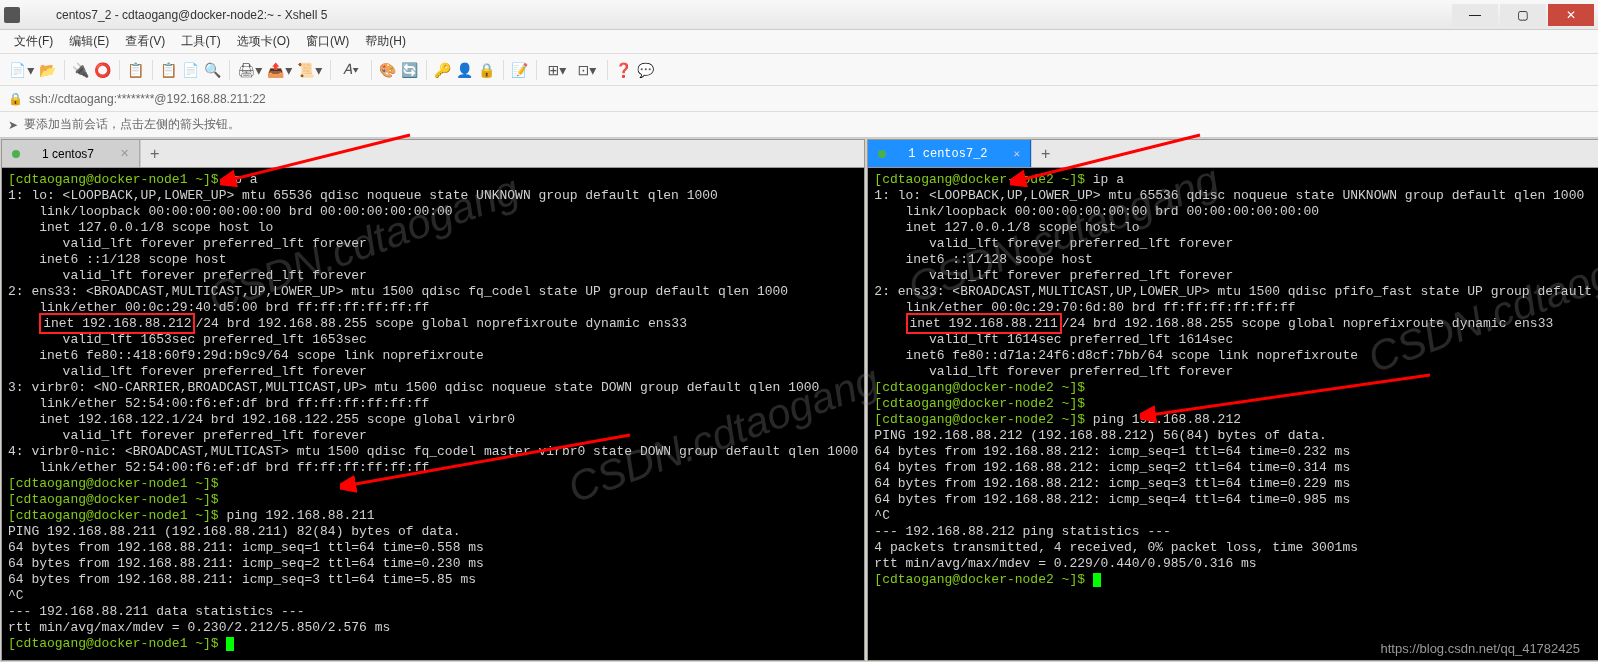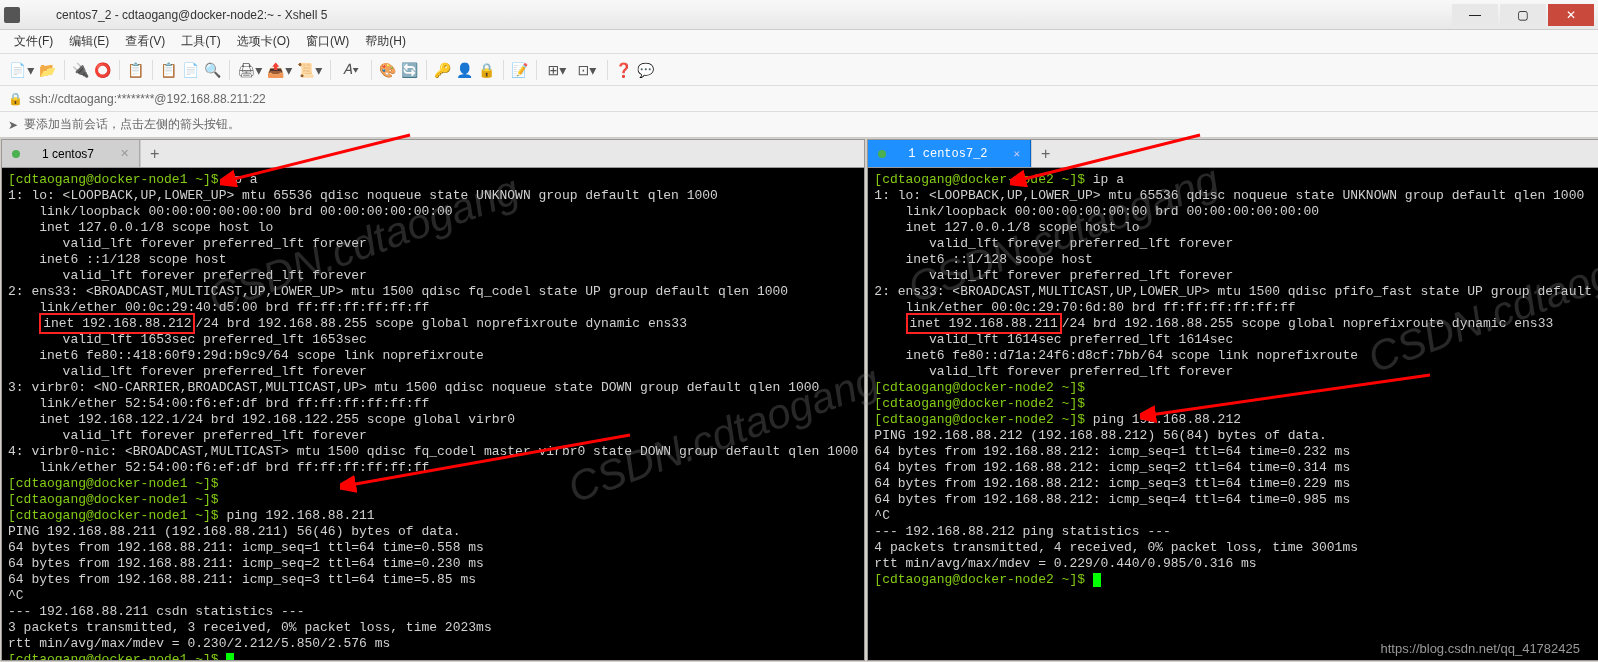--- a/index.html
+++ b/index.html
@@ -147,27 +147,26 @@
       <div class="term-line">       valid_lft forever preferred_lft forever</div>
       <div class="term-line">3: virbr0: &lt;NO-CARRIER,BROADCAST,MULTICAST,UP&gt; mtu 1500 qdisc noqueue state DOWN group default qlen 1000</div>
       <div class="term-line">    link/ether 52:54:00:f6:ef:df brd ff:ff:ff:ff:ff:ff</div>
       <div class="term-line">    inet 192.168.122.1/24 brd 192.168.122.255 scope global virbr0</div>
       <div class="term-line">       valid_lft forever preferred_lft forever</div>
       <div class="term-line">4: virbr0-nic: &lt;BROADCAST,MULTICAST&gt; mtu 1500 qdisc fq_codel master virbr0 state DOWN group default qlen 1000</div>
       <div class="term-line">    link/ether 52:54:00:f6:ef:df brd ff:ff:ff:ff:ff:ff</div>
       <div class="term-line"><span class="prompt-user">[cdtaogang@docker-node1 ~]$</span></div>
       <div class="term-line"><span class="prompt-user">[cdtaogang@docker-node1 ~]$</span></div>
       <div class="term-line"><span class="prompt-user">[cdtaogang@docker-node1 ~]$</span><span class="cmd"> ping 192.168.88.211</span></div>
-      <div class="term-line">PING 192.168.88.211 (192.168.88.211) 56(46) bytes of data.</div>
+      <div class="term-line">PING 192.168.88.211 (192.168.88.211) 82(84) bytes of data.</div>
       <div class="term-line">64 bytes from 192.168.88.211: icmp_seq=1 ttl=64 time=0.558 ms</div>
       <div class="term-line">64 bytes from 192.168.88.211: icmp_seq=2 ttl=64 time=0.230 ms</div>
       <div class="term-line">64 bytes from 192.168.88.211: icmp_seq=3 ttl=64 time=5.85 ms</div>
       <div class="term-line">^C</div>
-      <div class="term-line">--- 192.168.88.211 csdn statistics ---</div>
-      <div class="term-line">3 packets transmitted, 3 received, 0% packet loss, time 2023ms</div>
+      <div class="term-line">--- 192.168.88.211 data statistics ---</div>
       <div class="term-line">rtt min/avg/max/mdev = 0.230/2.212/5.850/2.576 ms</div>
       <div class="term-line"><span class="prompt-user">[cdtaogang@docker-node1 ~]$</span> <span class="cursor"></span></div>
     </div>
   </div>
 
   <div class="pane">
     <div class="tab-row">
       <div class="tab active-blue">
         <span class="dot"></span>
         <span>1 centos7_2</span>

